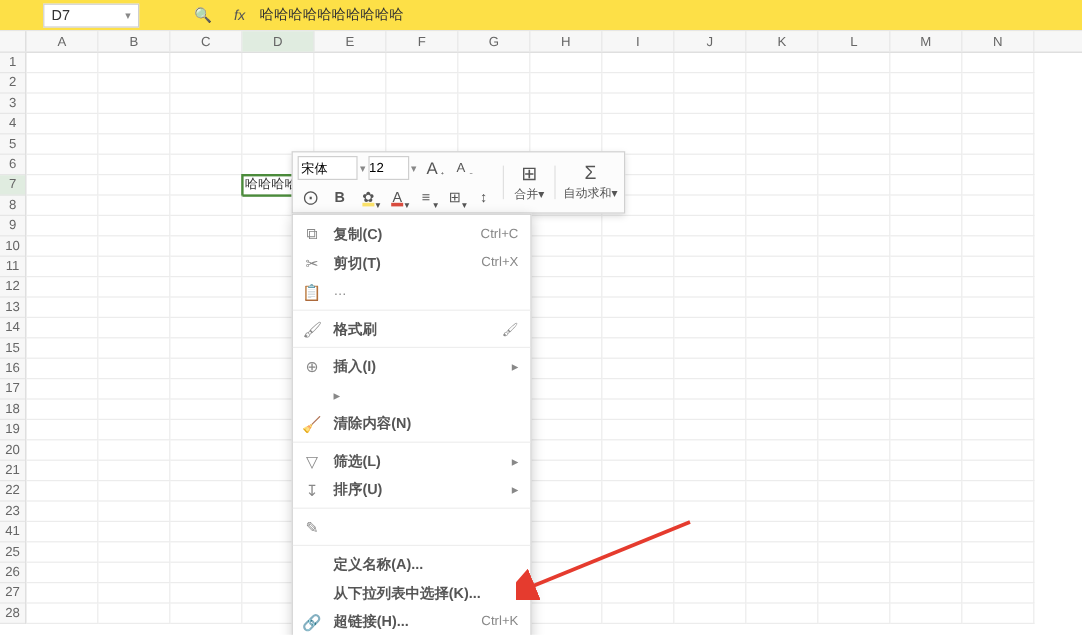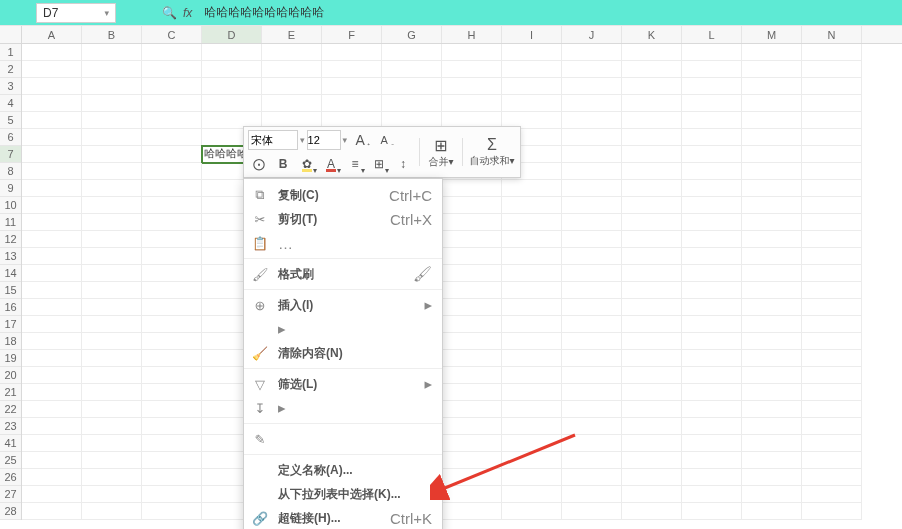--- a/index.html
+++ b/index.html
@@ -1,24 +1,24 @@
 <!DOCTYPE html>
 <html><head>
 <meta charset="utf-8">
 <style>
   * { box-sizing: border-box; margin: 0; padding: 0; }
   body { font-family: "Microsoft YaHei", Arial, sans-serif; font-size: 12px; color: #333; background: #fff; width: 902px; height: 529px; overflow: hidden; position: relative; }
 
   
-  .topbar { height: 26px; background: #5eead4; border-bottom: 1px solid #e6e6e6; display: flex; align-items: center; padding: 0 4px; gap: 6px; }
+  .topbar { height: 26px; background: #fde047; border-bottom: 1px solid #e6e6e6; display: flex; align-items: center; padding: 0 4px; gap: 6px; }
   .name-box { width: 80px; height: 20px; background: #fff; border: 1px solid #cfcfcf; display: flex; align-items: center; padding: 0 6px; font-size: 12px; margin-left: 32px; }
   .name-box .arrow { margin-left: auto; font-size: 9px; color: #888; }
   .fx-area { display: flex; align-items: center; gap: 6px; margin-left: 40px; }
   .fx-area .icon { color: #777; }
-  .fx-label { font-style: italic; color: #555; }
+  .fx-label { font-style: italic; color: #555; margin-left: 12px; }
   .fx-val { color: #333; margin-left: 6px; }
 
   
   .colhdr { display: flex; height: 18px; background: #f7f7f7; border-bottom: 1px solid #d9d9d9; }
   .rowhdr-spacer { width: 22px; border-right: 1px solid #d9d9d9; }
   .colcell { width: 60px; border-right: 1px solid #e6e6e6; text-align: center; font-size: 11px; color: #666; line-height: 18px; position: relative; }
   .colcell.sel { background: #e0ece0; }
 
   
   .grid { display: flex; }
@@ -44,21 +44,21 @@
   .mini-row { display: flex; gap: 2px; align-items: center; }
   .highlight-swatch { width: 10px; height: 3px; background: #fbe26a; position:absolute; bottom:3px; left:6px;}
   .fontcolor-swatch { width: 10px; height: 3px; background: #d94b3e; position:absolute; bottom:3px; left:6px;}
 
   
   .ctx { position: absolute; left: 243px; top: 178px; width: 200px; background: #fff; border: 1px solid #cfcfcf; box-shadow: 0 3px 10px rgba(0,0,0,.2); padding: 4px 0; }
   .ctx-item { display: flex; align-items: center; height: 24px; padding: 0 10px 0 8px; gap: 10px; cursor: pointer; color: #555; }
   .ctx-item.disabled { color: #bbb; cursor: default; }
   .ctx-item .ico { width: 16px; text-align: center; color: #888; font-size: 13px; }
   .ctx-item .lab { flex: 1; font-size: 12px; font-weight: bold; }
-  .ctx-item .sc { font-size: 15px; color: #888; }
+  .ctx-item .sc { font-size: 11px; color: #888; }
   .ctx-sep { height: 1px; background: #eee; margin: 3px 0; }
 
   
   .arrow-anno { position: absolute; left: 430px; top: 430px; width: 150px; height: 70px; pointer-events: none; }
 </style>
 </head>
 <body>
 
 <div class="topbar">
   <div class="name-box">
@@ -660,20 +660,21 @@
       <span class="sc"></span>
     </div>
     <div class="ctx-sep"></div>
     <div class="ctx-item">
       <span class="ico">▽</span>
       <span class="lab">筛选(L)</span>
       <span class="sc">▸</span>
     </div>
     <div class="ctx-item">
       <span class="ico">↧</span>
+      <span class="lab">排序(U)</span>
       <span class="sc">▸</span>
     </div>
     <div class="ctx-sep"></div>
     <div class="ctx-item">
       <span class="ico">✎</span>
       <span class="sc"></span>
     </div>
     <div class="ctx-sep"></div>
     <div class="ctx-item">
       <span class="ico"></span>

